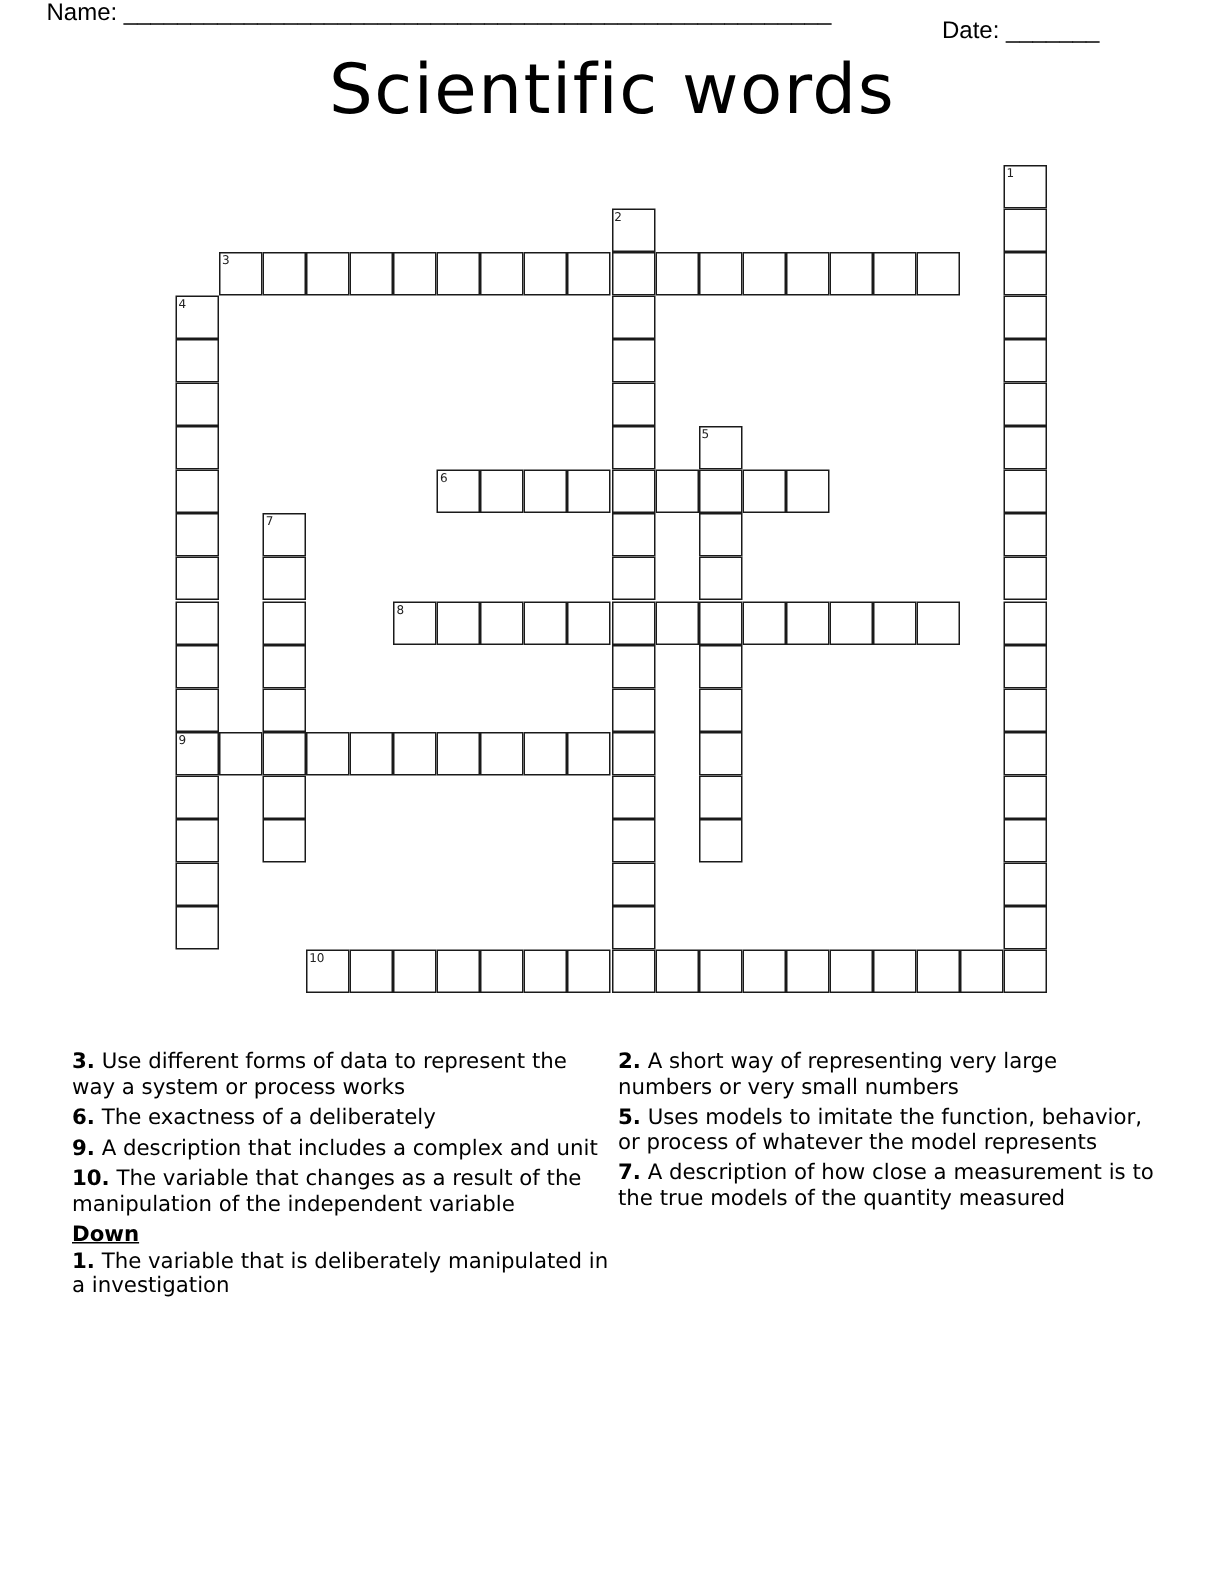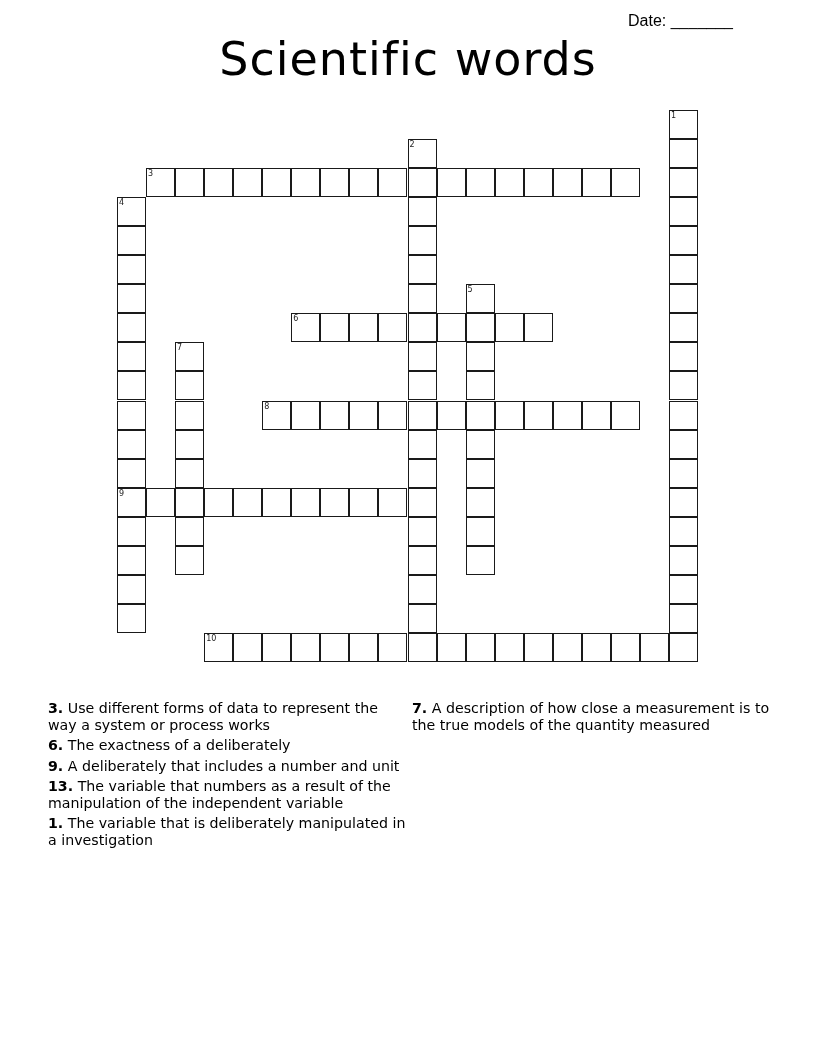--- a/index.html
+++ b/index.html
@@ -15,20 +15,21 @@
   .clues.left { left: 48px; width: 360px; }
   .clues.right { left: 412px; width: 360px; }
   .section-head { font-weight: bold; text-decoration: underline; margin-bottom: 1px; }
   .clue { margin-bottom: 4px; }
   .clue .cn { font-weight: bold; }
 </style>
 </head>
 <body>
 
 <div class="header">
+  <span class="hdr-name">Name: _____________________________________________________</span>
   <span class="hdr-date">Date: _______</span>
 </div>
 
 <div class="title">Scientific words</div>
 
 <div class="grid" id="grid">
     <div class="cell" style="left: 551.95px; top: 0px;">
       <span class="num">1</span>
     </div>
     <div class="cell" style="left: 551.95px; top: 29.05px;"></div>
@@ -173,20 +174,23 @@
     <div class="cell" style="left: 406.7px; top: 522.9px;"></div>
     <div class="cell" style="left: 435.75px; top: 522.9px;"></div>
     <div class="cell" style="left: 464.8px; top: 522.9px;"></div>
     <div class="cell" style="left: 493.85px; top: 522.9px;"></div>
     <div class="cell" style="left: 522.9px; top: 522.9px;"></div>
   </div>
 
 <div class="clues left">
   <div class="clue"><span class="cn">3.</span><span> Use different forms of data to represent the way a system or process works</span></div>
   <div class="clue"><span class="cn">6.</span><span> The exactness of a deliberately</span></div>
-  <div class="clue"><span class="cn">9.</span><span> A deliberately that includes a number and unit</span></div>
-  <div class="clue"><span class="cn">13.</span><span> The variable that numbers as a result of the manipulation of the independent variable</span></div>
+  <div class="clue"><span class="cn">9.</span><span> A description that includes a complex and unit</span></div>
+  <div class="clue"><span class="cn">10.</span><span> The variable that changes as a result of the manipulation of the independent variable</span></div>
+  <div class="section-head">Down</div>
   <div class="clue"><span class="cn">1.</span><span> The variable that is deliberately manipulated in a investigation</span></div>
 </div>
 
 <div class="clues right">
+  <div class="clue"><span class="cn">2.</span><span> A short way of representing very large numbers or very small numbers</span></div>
+  <div class="clue"><span class="cn">5.</span><span> Uses models to imitate the function, behavior, or process of whatever the model represents</span></div>
   <div class="clue"><span class="cn">7.</span><span> A description of how close a measurement is to the true models of the quantity measured</span></div>
 </div>
 
 </body></html>

